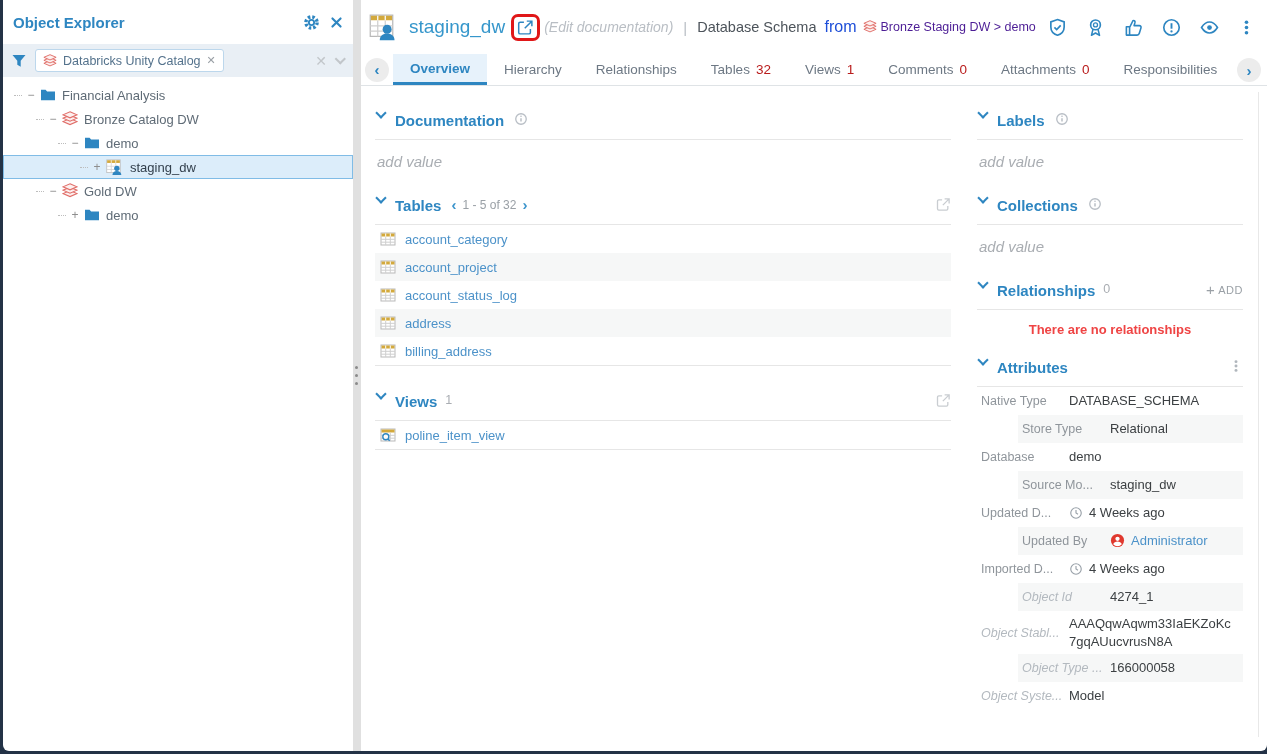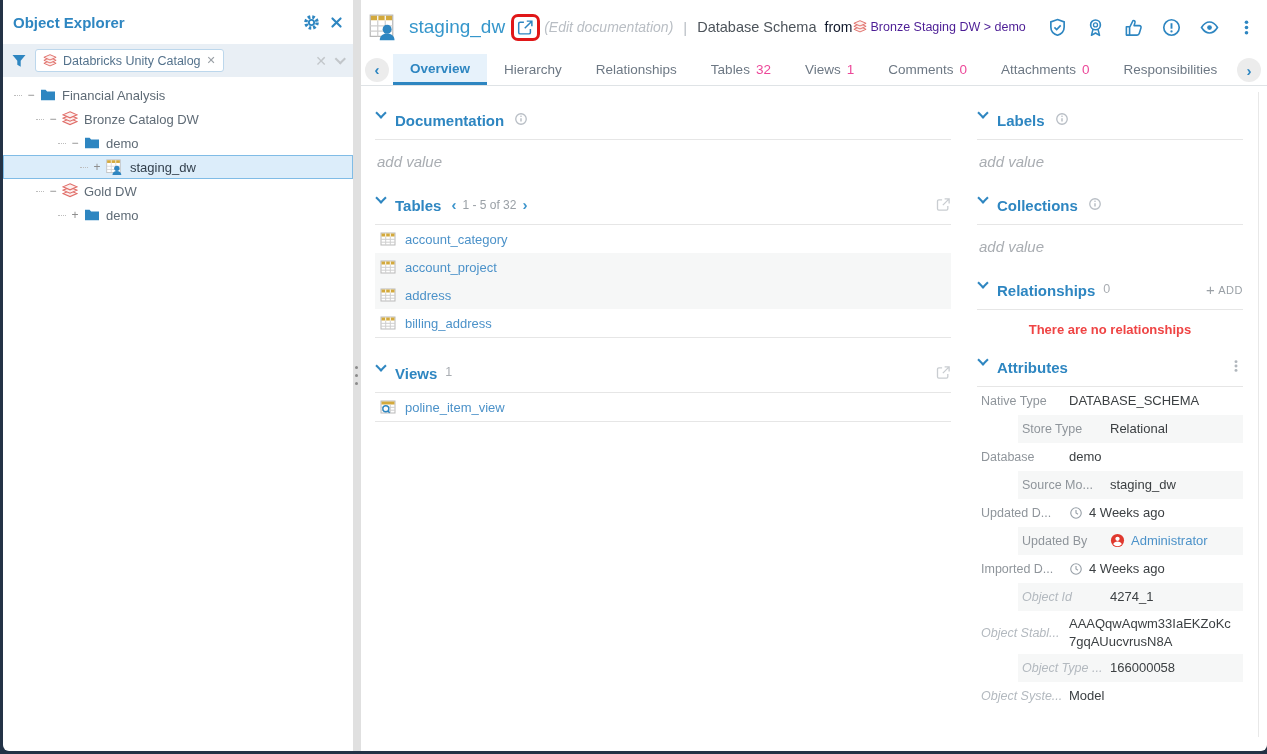--- a/index.html
+++ b/index.html
@@ -43,35 +43,35 @@
   
   .main { position:absolute; left:361px; top:0; width:906px; height:751px; background:#fff;
           border-bottom-right-radius:6px; overflow:hidden; }
   .main-header { height:54px; display:flex; align-items:center; padding:0 12px 0 8px; }
   .obj-icon { margin-right:10px; display:flex; }
   .obj-title { color:#3596cb; font-size:19px; margin-right:6px; }
   .hl-box { border:3px solid #e01718; border-radius:7px; padding:2px 3px; display:flex; align-items:center; margin-right:4px; }
   .edit-hint { color:#b9bec4; font-style:italic; font-size:14px; margin-right:10px; white-space:nowrap; }
   .hd-sep { color:#b9bec4; margin-right:10px; font-size:15px; }
   .obj-type { color:#4d545b; font-size:14.5px; margin-right:8px; white-space:nowrap; }
-  .from-lbl { color:#0f172a; font-size:14px; }
+  .from-lbl { color:#1d4ed8; font-size:16px; margin-right:6px; }
   .bc-ic { display:flex; margin-right:4px; }
   .breadcrumb { color:#4c1d95; font-size:12.5px; white-space:nowrap; }
   .hdr-actions { margin-left:auto; display:flex; align-items:center; gap:19px; color:#2e86c1; }
   .hdr-actions .icon-btn { display:flex; cursor:pointer; }
 
   
   .tabbar { position:relative; height:32px; border-bottom:1px solid #dfe3e6; display:flex; align-items:stretch; overflow:hidden; }
   .tab-scroll-btn { width:24px; height:24px; border-radius:50%; background:#ececec; color:#2e86c1;
                     display:flex; align-items:center; justify-content:center; font-size:15px; font-weight:bold;
                     align-self:center; margin:0 4px; flex:none; cursor:pointer; z-index:2; }
   .tab-scroll-btn.right { position:absolute; right:2px; top:4px; }
   .tab { display:flex; align-items:center; gap:6px; padding:0 17px; font-size:13.5px; color:#6d7884;
          white-space:nowrap; cursor:pointer; }
-  .tab .cnt { color:#ec4899; }
+  .tab .cnt { color:#b91c1c; }
   .tab.active { background:#e7f2fb; color:#2e86c1; font-weight:bold; border-bottom:3px solid #2e86c1; }
 
   
   .content { display:flex; padding:26px 12px 0 14px; }
   .col-left { width:576px; flex:none; }
   .col-right { width:266px; flex:none; margin-left:26px; }
   .right-scroll-line { position:absolute; right:8px; top:92px; bottom:14px; width:1px; background:#e8e8e8; }
 
   .section { margin-bottom:27px; }
   .sec-head { display:flex; align-items:flex-start; height:18px; margin-bottom:9px; }
@@ -438,20 +438,28 @@
             <span class="nm">account_category</span>
           </div>
           <div class="obj-row alt">
             <span style="display:flex">
                 <svg width="16" height="16">
                   <use href="#i-table"></use>
                 </svg>
               </span>
             <span class="nm">account_project</span>
           </div>
+          <div class="obj-row">
+            <span style="display:flex">
+                <svg width="16" height="16">
+                  <use href="#i-table"></use>
+                </svg>
+              </span>
+            <span class="nm">account_status_log</span>
+          </div>
           <div class="obj-row alt">
             <span style="display:flex">
                 <svg width="16" height="16">
                   <use href="#i-table"></use>
                 </svg>
               </span>
             <span class="nm">address</span>
           </div>
           <div class="obj-row">
             <span style="display:flex">

